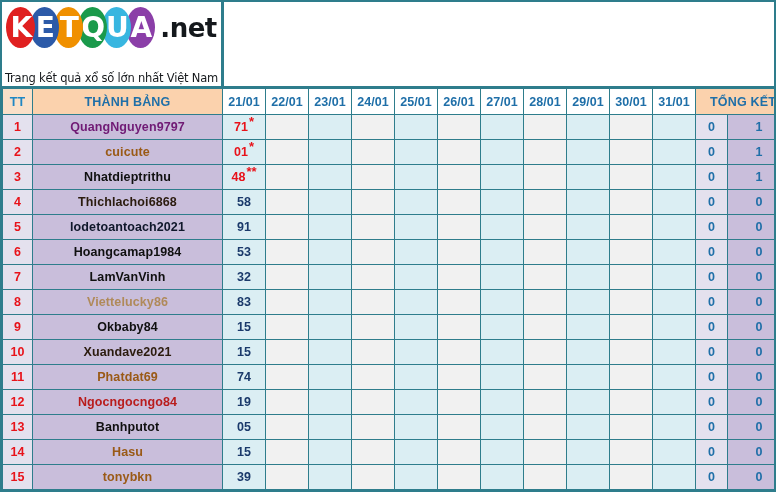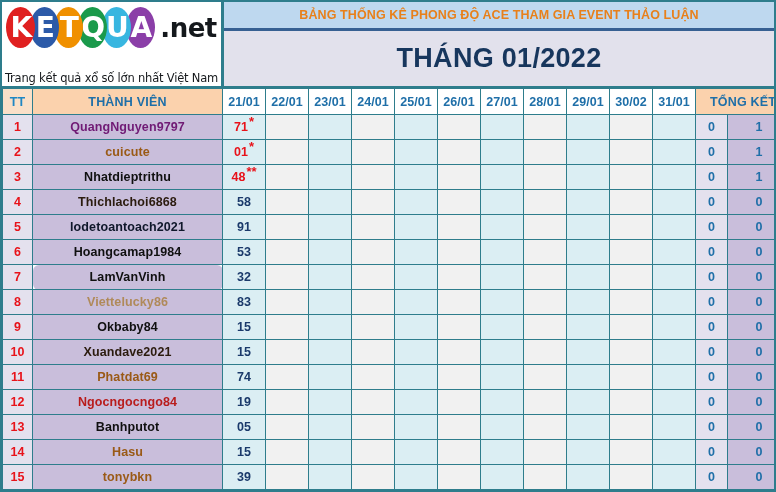--- a/index.html
+++ b/index.html
@@ -228,24 +228,20 @@
             <span>U</span>
           </div>
           <div class="logo-letter" style="background: rgb(139, 63, 168); z-index: 5;">
             <span>A</span>
           </div>
           <span class="logo-dotnet">.net</span>
       </div>
       <div class="logo-tagline">Trang kết quả xổ số lớn nhất Việt Nam</div>
     </div>
 
-    <div class="banner-right">
-      <div class="banner-title">BẢNG THỐNG KÊ PHONG ĐỘ ACE THAM GIA EVENT THẢO LUẬN</div>
-      <div class="banner-month">THÁNG 01/2022</div>
-    </div>
   </div>
 
   <table class="grid">
     <colgroup>
       <col class="c-tt">
       <col class="c-name">
       <col class="c-day">
         <col class="c-day">
         <col class="c-day">
         <col class="c-day">
@@ -255,31 +251,31 @@
         <col class="c-day">
       <col class="c-day">
         <col class="c-day">
         <col class="c-day">
       <col class="c-sum-a">
         <col class="c-sum-b">
     </colgroup>
     <thead>
       <tr>
         <th class="h-tt">TT</th>
-        <th class="h-name">THÀNH VIÊN</th>
+        <th class="h-name">THÀNH BẢNG</th>
         <th class="h-day">21/01</th>
           <th class="h-day">22/01</th>
           <th class="h-day">23/01</th>
           <th class="h-day">24/01</th>
           <th class="h-day">25/01</th>
           <th class="h-day">26/01</th>
           <th class="h-day">27/01</th>
           <th class="h-day">28/01</th>
           <th class="h-day">29/01</th>
-          <th class="h-day">30/02</th>
+          <th class="h-day">30/01</th>
           <th class="h-day">31/01</th>
           <th class="h-total" colspan="2">TỔNG KẾT</th>
       </tr>
     </thead>
     <tbody>
         <tr>
           <td class="t-tt">1</td>
           <td class="t-name" style="color: #701a75;">QuangNguyen9797</td>
           <td class="t-day first red">71<span class="star">*</span></td>
           <td class="t-day stripe-a"></td>
@@ -375,21 +371,21 @@
           <td class="t-day stripe-b"></td>
           <td class="t-day stripe-a"></td>
           <td class="t-day stripe-b"></td>
           <td class="t-day stripe-a"></td>
           <td class="t-day stripe-b"></td>
           <td class="t-sum-a">0</td>
           <td class="t-sum-b">0</td>
         </tr>
         <tr>
           <td class="t-tt">7</td>
-          <td class="t-name" style="color: rgb(16, 16, 16); border-radius: 6px;">LamVanVinh</td>
+          <td class="t-name" style="color: rgb(16, 16, 16);">LamVanVinh</td>
           <td class="t-day first">32</td>
           <td class="t-day stripe-a"></td>
           <td class="t-day stripe-b"></td>
           <td class="t-day stripe-a"></td>
           <td class="t-day stripe-b"></td>
           <td class="t-day stripe-a"></td>
           <td class="t-day stripe-b"></td>
           <td class="t-day stripe-a"></td>
           <td class="t-day stripe-b"></td>
           <td class="t-day stripe-a"></td>

